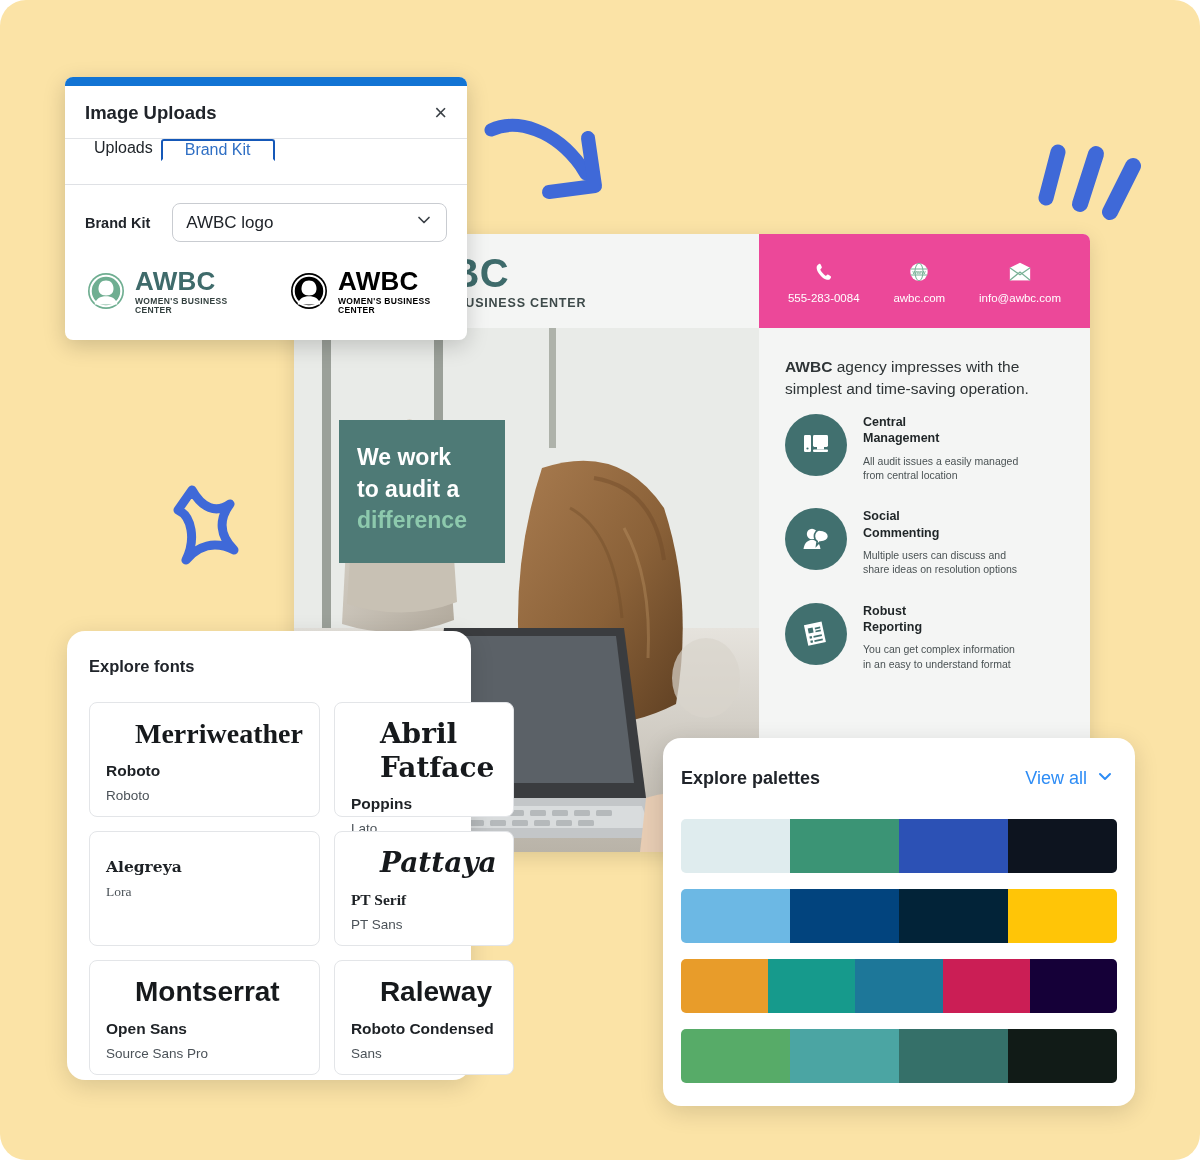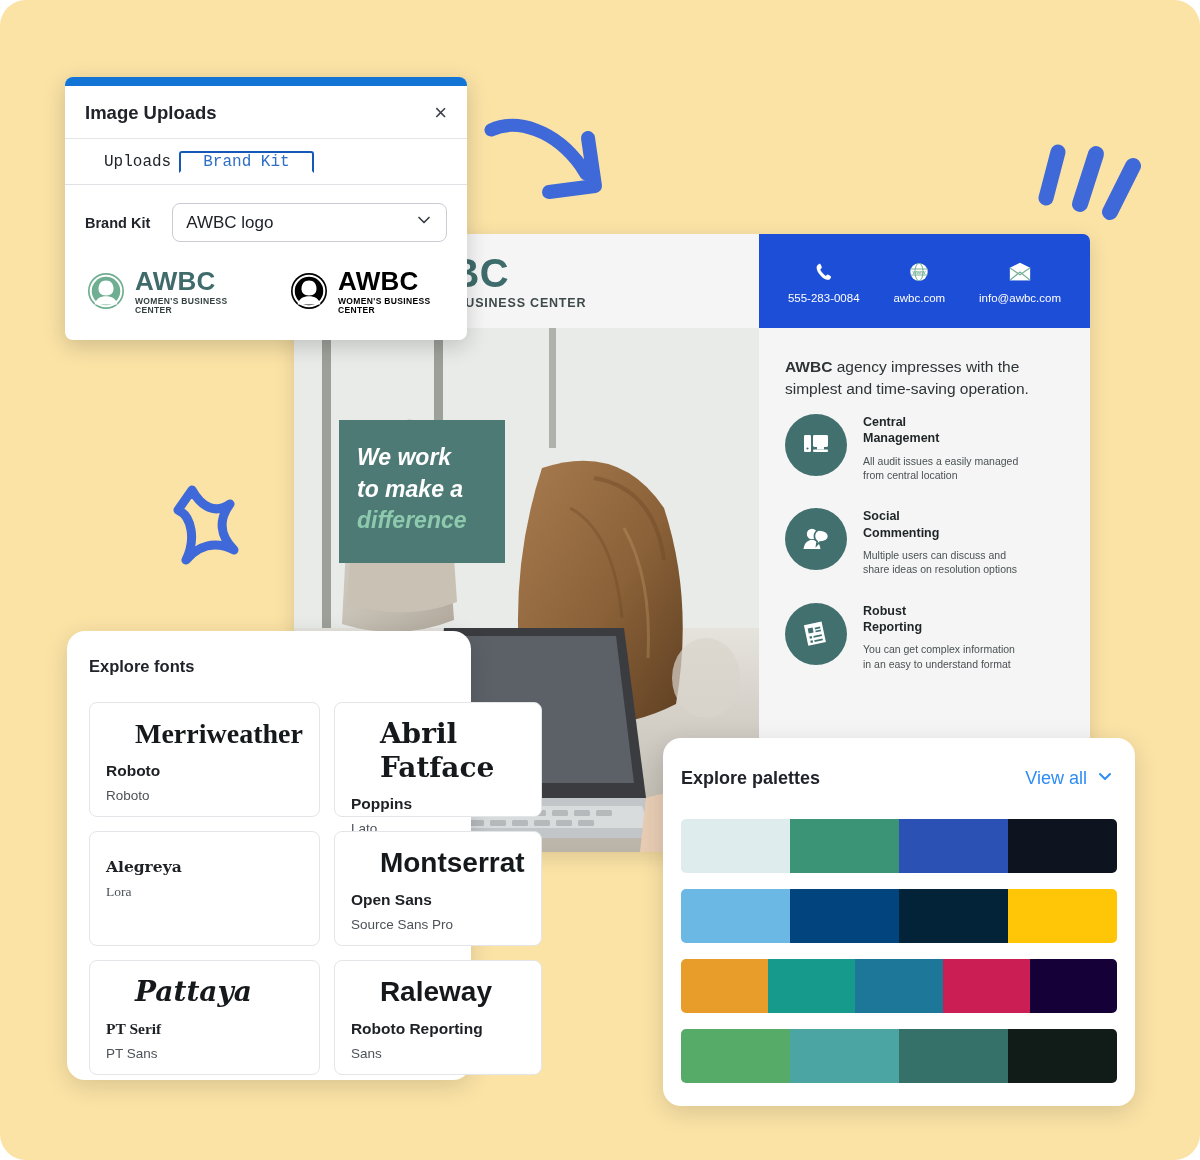--- a/index.html
+++ b/index.html
@@ -70,21 +70,21 @@
     font-size: 40px; font-weight: 700; letter-spacing: .5px;
   }
   .brand-awbc-lg .a { color: #5fa588; }
   .brand-awbc-lg .wbc { color: #3e6b6b; }
   .brand-sub-lg {
     font-size: 12.5px; font-weight: 600; letter-spacing: .8px;
     color: #3e4a4a; margin-top: 4px;
   }
   .poster-head-right {
     flex: 1;
-    background: #1d4ed8;
+    background: #ec4899;
     display: flex; align-items: center; justify-content: space-around;
     padding: 0 12px;
   }
   .contact { text-align: center; color: #fff; }
   .contact .ci { height: 26px; display: flex; align-items: center; justify-content: center; }
   .contact .ct { font-size: 11.5px; margin-top: 7px; white-space: nowrap; }
 
   .poster-body { display: flex; height: 524px; }
 
   .poster-photo {
@@ -98,21 +98,20 @@
   .overlay-box {
     position: absolute;
     left: 45px; top: 92px;
     width: 166px;
     background: #4e7a76;
     padding: 22px 18px 26px 18px;
   }
   .overlay-box div {
     font-size: 23px; font-weight: 700; line-height: 1.38;
     color: #ffffff;
-    font-style: italic;
   }
   .overlay-box div.hl { color: #8dc9ad; }
 
   .poster-right {
     flex: 1;
     background: #f4f5f4;
     padding: 28px 26px 0 26px;
   }
   .tagline {
     font-size: 15.5px; line-height: 1.42; color: #2e3436;
@@ -151,25 +150,24 @@
     display: flex; align-items: center; justify-content: space-between;
     padding: 16px 20px 14px 20px;
     border-bottom: 1px solid #e2e4e7;
   }
   .dlg-title { font-size: 18.5px; font-weight: 700; color: #20242a; }
   .dlg-close {
     font-size: 22px; color: #3c4248; line-height: 1;
     cursor: pointer; background: none; border: none; font-family: inherit;
   }
   .dlg-tabs {
-    display: flex; align-items: center;
+    display: flex; align-items: flex-start;
     border-bottom: 1px solid #dfe1e5;
-    padding: 0 31px;
+    padding: 0 21px;
     height: 46px;
-    font-family: Liberation Mono, monospace;
   }
   .tab {
     display: flex; align-items: center;
     font-size: 16px; color: #21262b;
     padding: 0 8px;
     cursor: pointer;
   }
   .tab.active {
     color: #2f6fc4;
     border: 2px solid #1558b8;
@@ -400,21 +398,21 @@
             <rect x="284" y="492" width="16" height="6" rx="1.5"></rect>
           </g>
           <path d="M352 470 q 40 -14 66 18 q 18 26 6 36 l -78 0 Z" fill="#e8cdb4"></path>
           <path d="M398 492 q 34 -8 52 14 l 0 18 l -66 0 Z" fill="#dfe1e0"></path>
           <ellipse cx="412" cy="350" rx="34" ry="40" fill="#d8d4cc" opacity=".7"></ellipse>
           <rect x="0" y="440" width="70" height="84" fill="#cdc9c0" opacity=".6"></rect>
         </svg>
 
         <div class="overlay-box">
           <div>We work</div>
-          <div>to make a</div>
+          <div>to audit a</div>
           <div class="hl">difference</div>
         </div>
       </div>
 
       <div class="poster-right">
         <div class="tagline"><b>AWBC</b><span> agency impresses with the simplest and time-saving operation.</span></div>
 
         <div class="feature">
           <div class="feat-circle">
             <svg width="30" height="30" viewBox="0 0 30 30" fill="#ffffff">
@@ -549,34 +547,34 @@
         <div class="fc-2">Poppins</div>
         <div class="fc-3">Lato</div>
       </div>
 
       <div class="font-card">
         <div class="fc-2 dserif">Alegreya</div>
         <div class="fc-3 serif">Lora</div>
       </div>
 
       <div class="font-card">
+        <div class="fc-1 dserif" style="font-style:italic;">Pattaya</div>
+        <div class="fc-2 serif">PT Serif</div>
+        <div class="fc-3">PT Sans</div>
+      </div>
+
+      <div class="font-card">
         <div class="fc-1">Montserrat</div>
         <div class="fc-2">Open Sans</div>
         <div class="fc-3">Source Sans Pro</div>
       </div>
 
       <div class="font-card">
-        <div class="fc-1 dserif" style="font-style:italic;">Pattaya</div>
-        <div class="fc-2 serif">PT Serif</div>
-        <div class="fc-3">PT Sans</div>
-      </div>
-
-      <div class="font-card">
         <div class="fc-1">Raleway</div>
-        <div class="fc-2">Roboto Reporting</div>
+        <div class="fc-2">Roboto Condensed</div>
         <div class="fc-3">Sans</div>
       </div>
     </div>
   </div>
 
   <div id="panel-palettes">
     <div class="pal-head">
       <div class="pal-title">Explore palettes</div>
       <div class="view-all">
         <span>View all</span>

